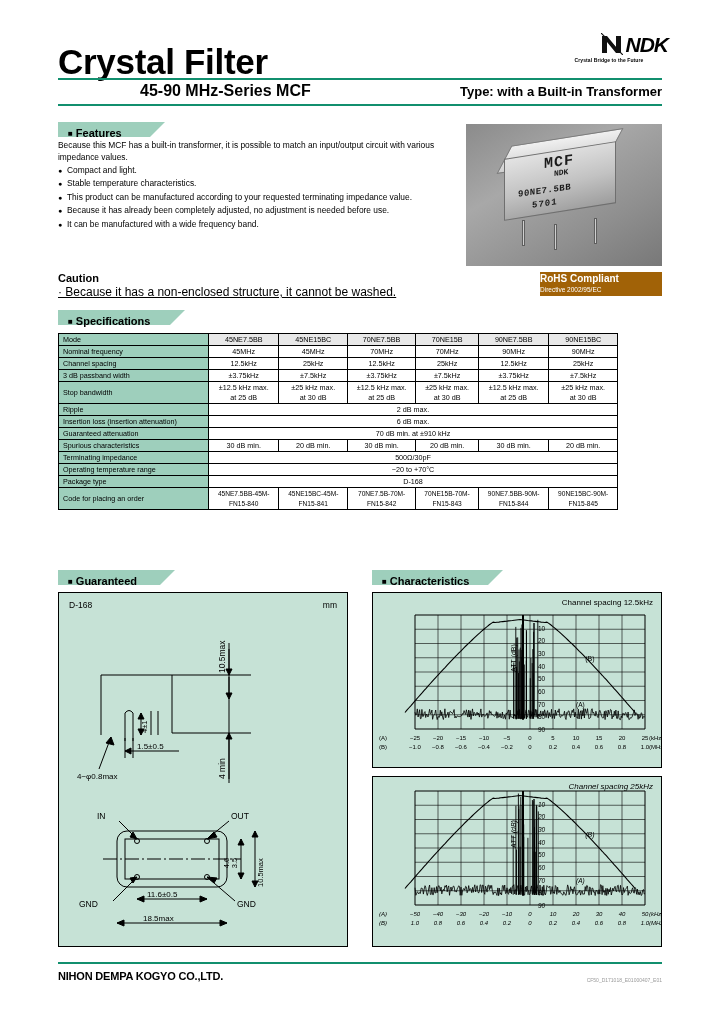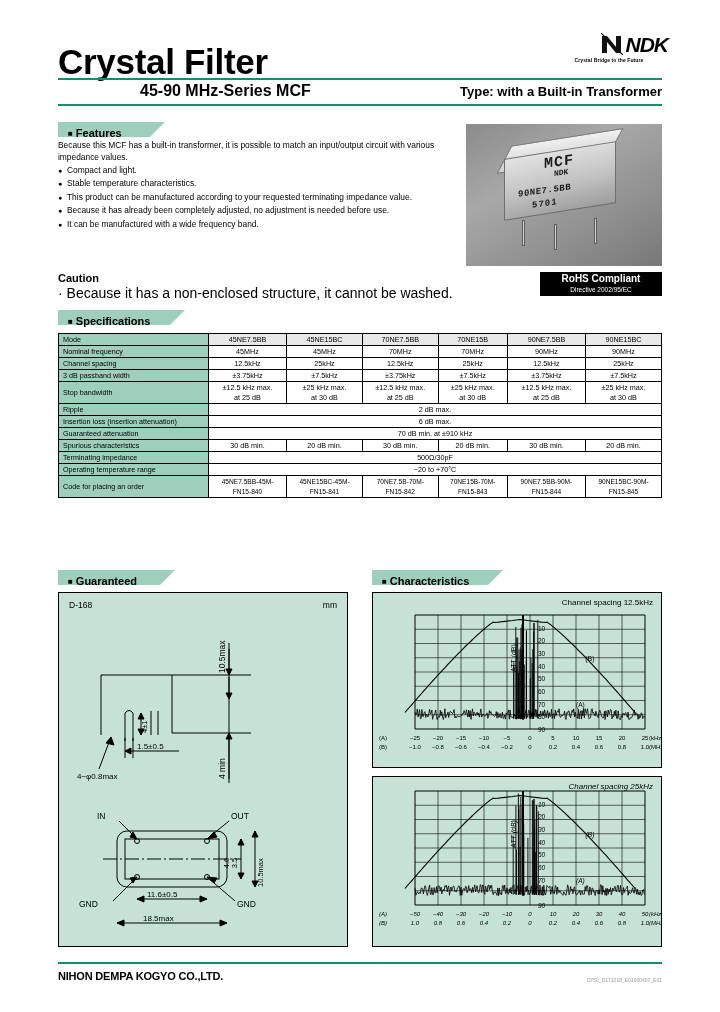--- a/index.html
+++ b/index.html
@@ -53,21 +53,21 @@
     border-right: 15px solid transparent;
   }
 
   
   .features-body { position: absolute; left: 58px; top: 140px; width: 390px; font-size: 8.4px; line-height: 11.6px; }
   .feat-intro { margin-bottom: 1px; }
   .feat-li { display: flex; margin-top: 1.5px; }
   .feat-li .bullet { width: 9px; flex: 0 0 9px; font-size: 7px; line-height: 12px; }
   .feat-li .txt { flex: 1; }
   .caution-h { position: absolute; left: 58px; top: 272px; font-size: 11px; font-weight: bold; }
-  .caution-b { position: absolute; left: 58px; top: 285px; font-size: 14px; }
+  .caution-b { position: absolute; left: 58px; top: 285px; font-size: 12px; text-decoration: underline; }
 
   
   .photo {
     position: absolute; left: 466px; top: 124px; width: 196px; height: 142px;
     background: linear-gradient(150deg,#8b8b8b 0%,#a8a8a8 35%,#8f8f8f 70%,#787878 100%);
     overflow: hidden;
   }
   .can {
     position: absolute; left: 38px; top: 26px; width: 112px; height: 62px;
     background: linear-gradient(175deg,#e3e3e3,#c2c2c2 55%,#9d9d9d);
@@ -85,28 +85,28 @@
   .lbl-ndk { left: 88px; top: 44px; font-size: 8px; transform: skewY(-8deg); }
   .lbl-model { left: 52px; top: 62px; font-size: 9px; transform: skewY(-8deg); letter-spacing: .5px; }
   .lbl-lot { left: 66px; top: 75px; font-size: 9px; transform: skewY(-8deg); letter-spacing: 1px; }
   .pin { position: absolute; width: 3px; background: #cfcfcf; border: 1px solid #5e5e5e; }
   .p1 { left: 56px; top: 96px; height: 26px; }
   .p2 { left: 88px; top: 100px; height: 26px; }
   .p3 { left: 128px; top: 94px; height: 26px; }
 
   .rohs {
     position: absolute; left: 540px; top: 272px; width: 122px; height: 24px;
-    background: #000000; color: #fff; text-align: center;
+    background: #a16207; color: #fff; text-align: left;
   }
   .rohs-1 { font-size: 10px; font-weight: bold; line-height: 12px; padding-top: 1px; }
   .rohs-2 { font-size: 6.5px; line-height: 9px; }
 
   
   .spec-table {
-    position: absolute; left: 58px; top: 333px; width: 604px;
+    position: absolute; left: 58px; top: 333px; width: 560px;
     border-collapse: collapse; font-size: 7.2px;
   }
   .spec-table td { border: 1px solid #000; height: 12px; padding: 0 2px; text-align: center; vertical-align: middle; }
   .spec-table td.lbl { background: #9ecfbc; text-align: left; padding-left: 4px; width: 150px; }
   .spec-table td.hdrcell { background: #e8e8e8; }
   .spec-table td.two { height: 22px; line-height: 10px; }
   .spec-table td.code { height: 22px; line-height: 10px; font-size: 6.6px; }
 
   
   .panel { position: absolute; background: #c6e2d6; border: 1px solid #000; }
@@ -269,20 +269,24 @@
           <td>30 dB min.</td>
           <td>20 dB min.</td>
         </tr>
         <tr>
           <td class="lbl">Terminating impedance</td>
           <td colspan="6">500Ω/30pF</td>
         </tr>
         <tr>
           <td class="lbl">Operating temperature range</td>
           <td colspan="6">−20 to +70°C</td>
+        </tr>
+        <tr>
+          <td class="lbl">Package type</td>
+          <td colspan="6">D-168</td>
         </tr>
         <tr>
           <td class="lbl two">Code for placing an order</td>
           <td class="code">45NE7.5BB-45M-<br>FN15-840</td>
           <td class="code">45NE15BC-45M-<br>FN15-841</td>
           <td class="code">70NE7.5B-70M-<br>FN15-842</td>
           <td class="code">70NE15B-70M-<br>FN15-843</td>
           <td class="code">90NE7.5BB-90M-<br>FN15-844</td>
           <td class="code">90NE15BC-90M-<br>FN15-845</td>
         </tr>

